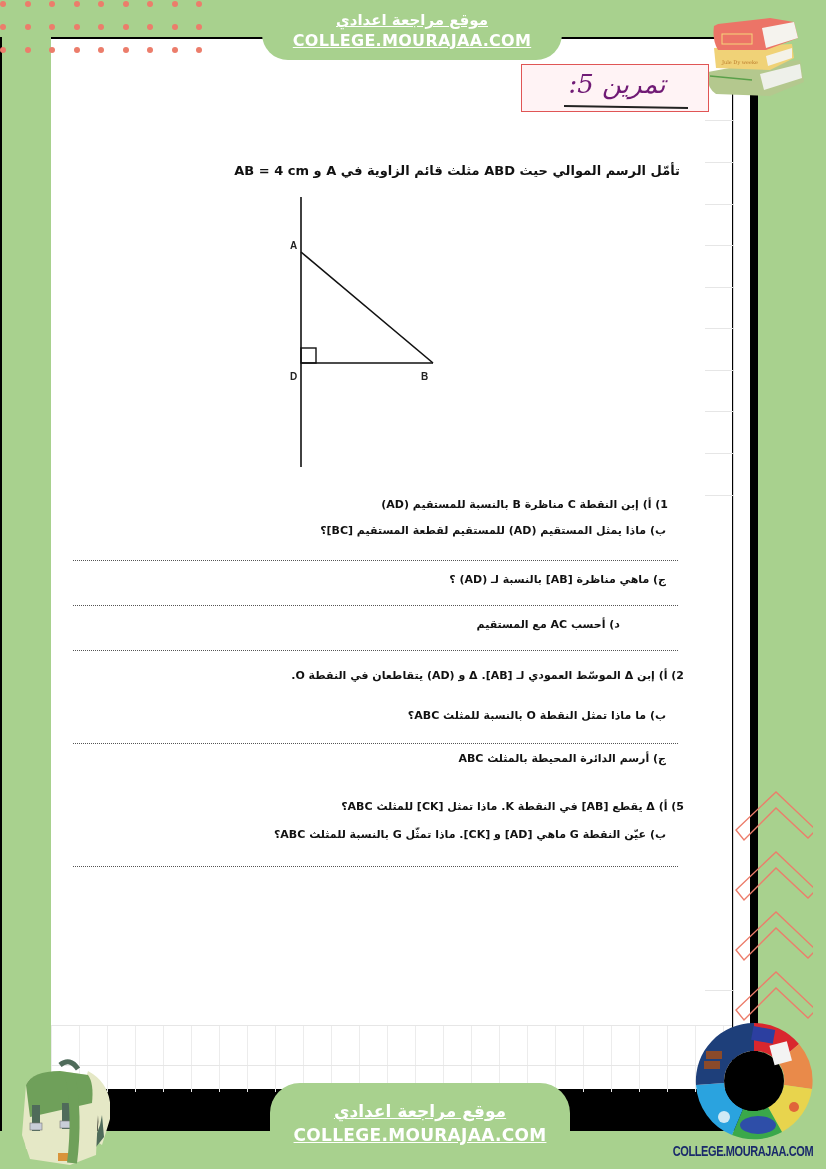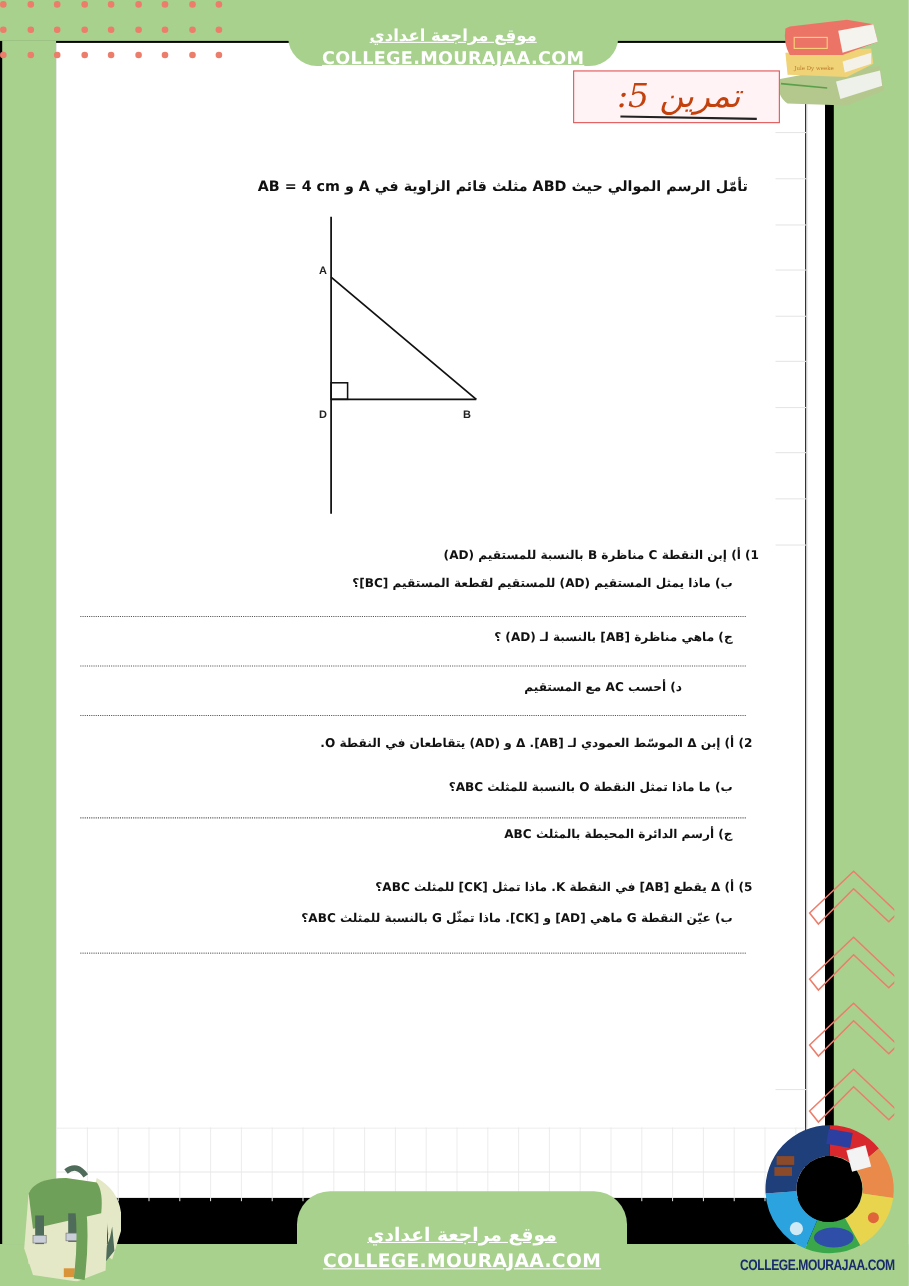--- a/index.html
+++ b/index.html
@@ -35,33 +35,33 @@
   .right-green { position: absolute; left: 775px; top: 0; width: 51px; height: 1169px; background: #a8d18e; }
   .bottom-green { position: absolute; left: 0; top: 1131px; width: 826px; height: 38px; background: #a8d18e; }
 
   
   .banner {
     position: absolute; background: #a8d18e; color: #fff; text-align: center;
     border-radius: 22px; font-weight: bold;
   }
   .banner-top { left: 262px; top: 0; width: 300px; height: 60px; border-radius: 0 0 26px 26px; padding-top: 10px; }
   .banner-bottom { left: 270px; top: 1083px; width: 300px; height: 86px; border-radius: 30px 30px 0 0; padding-top: 16px; }
-  .banner .ar { font-size: 15px; text-decoration: underline; line-height: 20px; direction: rtl; margin-top: 12px; }
+  .banner .ar { font-size: 15px; text-decoration: underline; line-height: 20px; direction: rtl; }
   .banner .en { font-size: 16px; text-decoration: underline; line-height: 21px; letter-spacing: 0.3px; }
   .banner-bottom .ar { font-size: 17px; line-height: 24px; }
   .banner-bottom .en { font-size: 17px; line-height: 24px; }
 
   
   .title-box {
     position: absolute; left: 521px; top: 64px; width: 188px; height: 48px;
     border: 1.5px solid #e05555; background: #fff3f5;
   }
   .title-box .handwrite {
     position: absolute; left: 20px; top: 4px; width: 150px; text-align: center;
-    font-family: "DejaVu Serif", serif; font-size: 30px; color: #c2410c; direction: rtl;
+    font-family: "DejaVu Serif", serif; font-size: 26px; color: #701a75; direction: rtl;
     font-style: italic;
   }
   .title-box .underline { position: absolute; left: 42px; top: 41px; width: 124px; height: 2px; background: #222; transform: rotate(1deg); }
   .q { position: absolute; right: 146px; font-size: 11px; font-weight: bold; color: #111; white-space: nowrap; direction: rtl; }
   .dotline { position: absolute; left: 73px; width: 605px; border-top: 1.5px dotted #555; height: 0; }
 
   
   .books { position: absolute; left: 700px; top: 10px; width: 110px; height: 88px; }
   .backpack { position: absolute; left: 10px; top: 1055px; width: 100px; height: 110px; }
   .logo { position: absolute; left: 693px; top: 1020px; width: 122px; height: 122px; }
@@ -152,21 +152,21 @@
 <svg style="position:absolute;left:280px;top:195px;" width="170" height="275" viewBox="0 0 170 275">
   <line x1="21" y1="2" x2="21" y2="272" stroke="#111" stroke-width="1.6"></line>
   <line x1="21" y1="57" x2="153" y2="168" stroke="#111" stroke-width="1.6"></line>
   <line x1="21" y1="168" x2="153" y2="168" stroke="#111" stroke-width="1.6"></line>
   <rect x="21" y="153" width="15" height="15" fill="none" stroke="#111" stroke-width="1.4"></rect>
   <text x="10" y="54" font-size="10" font-weight="bold" fill="#222" font-family="Liberation Sans, sans-serif">A</text>
   <text x="10" y="185" font-size="10" font-weight="bold" fill="#222" font-family="Liberation Sans, sans-serif">D</text>
   <text x="141" y="185" font-size="10" font-weight="bold" fill="#222" font-family="Liberation Sans, sans-serif">B</text>
 </svg>
 
-<div class="q" style="top:498px; right:136px;margin-left:12px;">1)   أ)   إبن النقطة C مناظرة B بالنسبة للمستقيم (AD)</div>
+<div class="q" style="top:498px; right:158px;margin-left:12px;">1)   أ)   إبن النقطة C مناظرة B بالنسبة للمستقيم (AD)</div>
 <div class="q" style="top:524px; right:160px;">ب)   ماذا يمثل المستقيم (AD) للمستقيم لقطعة المستقيم [BC]؟</div>
 <div class="dotline" style="top:560px;"></div>
 
 <div class="q" style="top:573px; right:160px;">ج)   ماهي مناظرة [AB] بالنسبة لـ (AD) ؟</div>
 <div class="dotline" style="top:605px;"></div>
 
 <div class="q" style="top:618px; right:206px;">د)    أحسب AC مع المستقيم</div>
 <div class="dotline" style="top:650px;"></div>
 
 <div class="q" style="top:669px; right:142px;">2) أ)  إبن  Δ   الموسّط العمودي لـ [AB]. Δ  و (AD)  يتقاطعان في النقطة O.</div>

